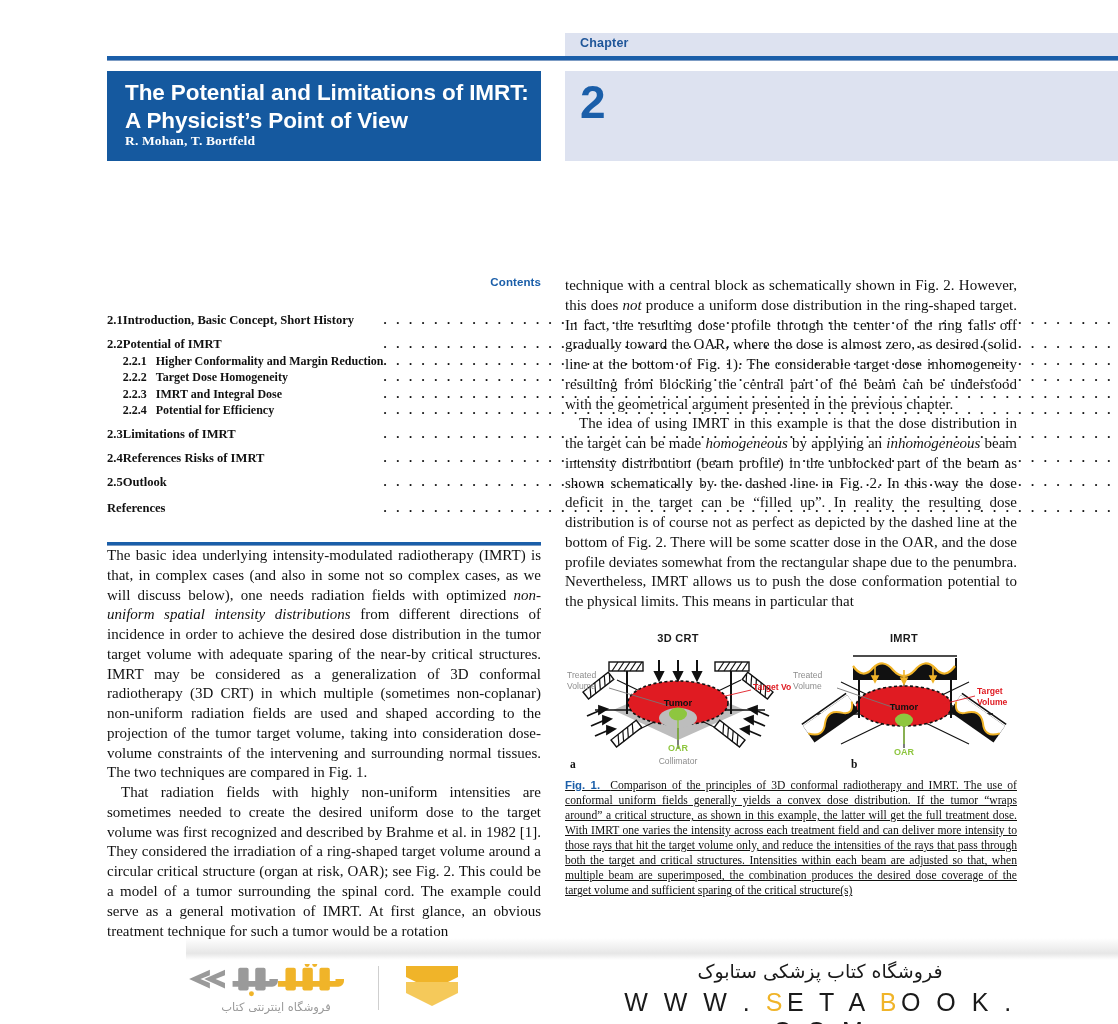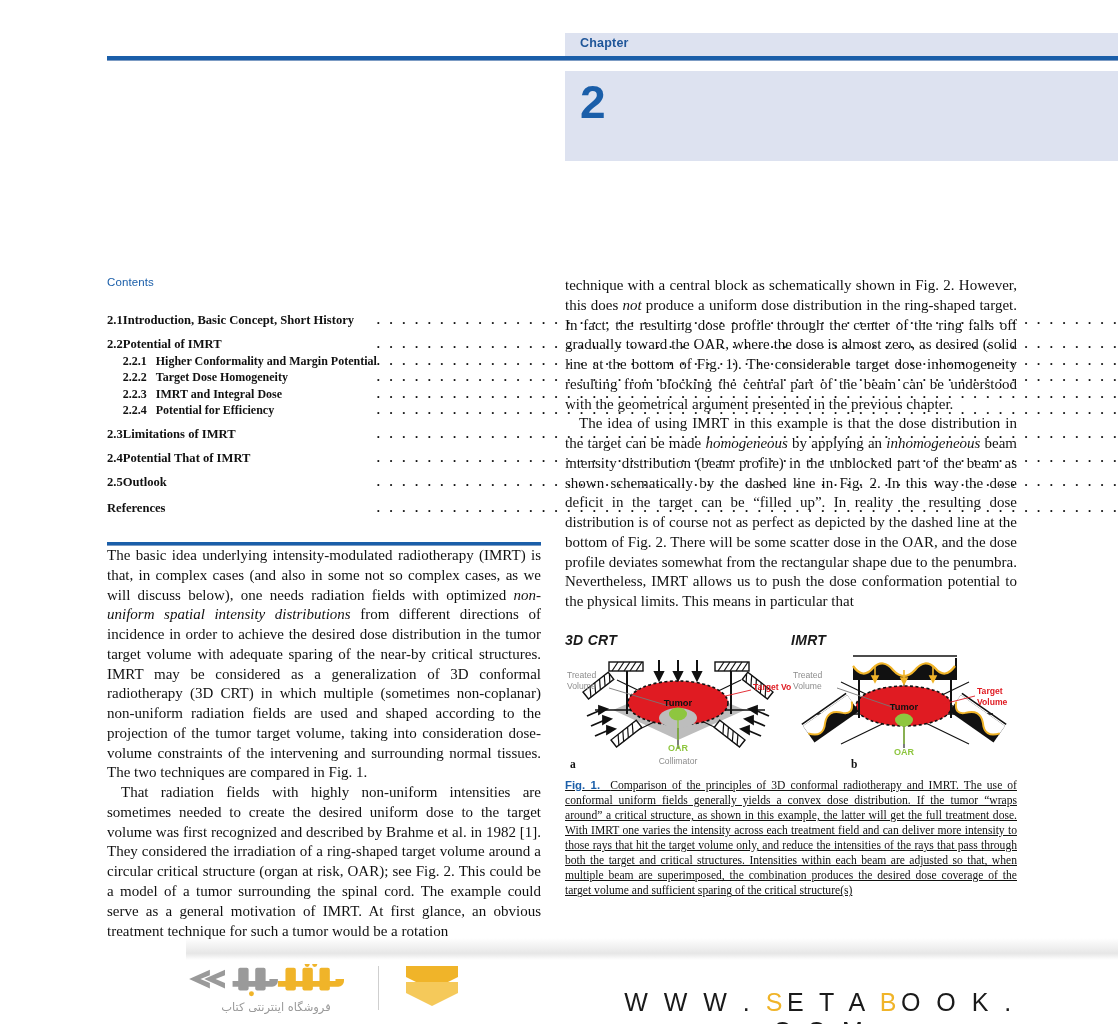--- a/index.html
+++ b/index.html
@@ -65,22 +65,22 @@
   .col-left{
     position:absolute;left:107px;top:276px;width:434px;
   }
   .col-right{
     position:absolute;left:565px;top:276px;width:452px;
   }
 
   
   .contents-head{
     font-family:"Liberation Sans", sans-serif;
-    font-size:11.5px;font-weight:400;color:#1a5ea9;
-    margin:0 0 16px 0;letter-spacing:.1px;
+    font-size:11.5px;font-weight:700;color:#1a5ea9;
+    margin:0 0 16px 0;letter-spacing:.1px;text-align:right;
   }
   table.toc{border-collapse:collapse;width:100%;
     font-family:"Liberation Serif", serif;
     font-size:12.6px;font-weight:700;color:#111;}
   table.toc td{padding:0;vertical-align:baseline;}
   td.toc-num{width:46px;white-space:nowrap;text-align:center;}
   td.toc-txt{white-space:nowrap;}
   td.toc-dots{width:100%;padding:0 4px;overflow:hidden;}
   td.toc-dots span{
     display:block;white-space:nowrap;overflow:hidden;
@@ -115,23 +115,23 @@
   p.body + p.body{text-indent:14px;}
   p.body i{font-style:italic;}
 
   
   .figure{position:absolute;left:565px;top:632px;width:452px;}
   .fig-panels{position:relative;height:140px;width:452px;}
   .fig-panel{position:absolute;top:0;width:226px;height:140px;}
   .fig-panel.a{left:0;}
   .fig-panel.b{left:226px;}
   .fig-title{
-    position:absolute;top:0;width:100%;
-    font-family:"Liberation Sans", sans-serif;
-    font-size:14px;font-weight:700;color:#1a1a1a;letter-spacing:.3px;font-style:italic;
+    position:absolute;top:0;width:100%;text-align:center;
+    font-family:"Liberation Sans", sans-serif;
+    font-size:11px;font-weight:700;color:#1a1a1a;letter-spacing:.3px;
   }
   .fig-letter{
     position:absolute;bottom:2px;left:5px;
     font-family:"Liberation Serif", serif;
     font-size:11.5px;font-weight:700;color:#111;
   }
   .fig-letter.b{left:60px;}
   .fig-svg{position:absolute;top:16px;left:0;}
 
   p.caption{
@@ -188,20 +188,24 @@
   <div class="chapter-strip">
     <div class="chapter-strip-label">Chapter</div>
   </div>
   <div class="top-rule"></div>
   <div class="top-rule-thin"></div>
 
   <div class="chapter-num-panel">
     <div class="chapter-num">2</div>
   </div>
 
+  <div class="title-box">
+    <div class="ttl">The Potential and Limitations of IMRT: A Physicist’s Point of View</div>
+    <div class="authors">R. Mohan, T. Bortfeld</div>
+  </div>
 
   <div class="col-left">
     <div class="contents-head">Contents</div>
     <table class="toc">
       <tbody id="toc-body">
           <tr class="toc-main">
             <td class="toc-num">2.1</td>
             <td class="toc-txt">Introduction, Basic Concept, Short History</td>
             <td class="toc-dots">
               <span>. . . . . . . . . . . . . . . . . . . . . . . . . . . . . . . . . . . . . . . . . . . . . . . . . . . . . . . . . . . . . . . . . . . . . . </span>
@@ -209,21 +213,21 @@
           </tr>
           <tr class="toc-main">
             <td class="toc-num">2.2</td>
             <td class="toc-txt">Potential of IMRT</td>
             <td class="toc-dots">
               <span>. . . . . . . . . . . . . . . . . . . . . . . . . . . . . . . . . . . . . . . . . . . . . . . . . . . . . . . . . . . . . . . . . . . . . . </span>
             </td>
           </tr>
           <tr class="toc-sub">
             <td class="toc-num"></td>
-            <td class="toc-txt"><span>2.2.1</span>&nbsp;&nbsp;&nbsp;<span>Higher Conformality and Margin Potential</span></td>
+            <td class="toc-txt"><span>2.2.1</span>&nbsp;&nbsp;&nbsp;<span>Higher Conformality and Margin Reduction</span></td>
             <td class="toc-dots">
               <span>. . . . . . . . . . . . . . . . . . . . . . . . . . . . . . . . . . . . . . . . . . . . . . . . . . . . . . . . . . . . . . . . . . . . . . </span>
             </td>
           </tr>
           <tr class="toc-sub">
             <td class="toc-num"></td>
             <td class="toc-txt"><span>2.2.2</span>&nbsp;&nbsp;&nbsp;<span>Target Dose Homogeneity</span></td>
             <td class="toc-dots">
               <span>. . . . . . . . . . . . . . . . . . . . . . . . . . . . . . . . . . . . . . . . . . . . . . . . . . . . . . . . . . . . . . . . . . . . . . </span>
             </td>
@@ -244,21 +248,21 @@
           </tr>
           <tr class="toc-main">
             <td class="toc-num">2.3</td>
             <td class="toc-txt">Limitations of IMRT</td>
             <td class="toc-dots">
               <span>. . . . . . . . . . . . . . . . . . . . . . . . . . . . . . . . . . . . . . . . . . . . . . . . . . . . . . . . . . . . . . . . . . . . . . </span>
             </td>
           </tr>
           <tr class="toc-main">
             <td class="toc-num">2.4</td>
-            <td class="toc-txt">Potential That of IMRT</td>
+            <td class="toc-txt">References Risks of IMRT</td>
             <td class="toc-dots">
               <span>. . . . . . . . . . . . . . . . . . . . . . . . . . . . . . . . . . . . . . . . . . . . . . . . . . . . . . . . . . . . . . . . . . . . . . </span>
             </td>
           </tr>
           <tr class="toc-main">
             <td class="toc-num">2.5</td>
             <td class="toc-txt">Outlook</td>
             <td class="toc-dots">
               <span>. . . . . . . . . . . . . . . . . . . . . . . . . . . . . . . . . . . . . . . . . . . . . . . . . . . . . . . . . . . . . . . . . . . . . . </span>
             </td>
@@ -489,17 +493,18 @@
       <div class="fa-sub">فروشگاه اینترنتی کتاب</div>
       <div class="logo-divider"></div>
       <svg class="chev" width="120" height="52" viewBox="0 0 120 52">
         <path d="M6,2 L58,2 L58,13 L32,26 L6,13 Z" fill="#f0b429"></path>
         <path d="M6,18 L58,18 L58,29 L32,42 L6,29 Z" fill="#f5c95a"></path>
         <path d="M58,2 L110,2 L110,13 L84,26 L58,13 Z" fill="#f0b429" transform="translate(-52,0)" opacity="0"></path>
       </svg>
     </div>
 
     <div class="url-wrap">
+      <div class="fa-shop">فروشگاه کتاب پزشکی ستابوک</div>
       <div class="url" id="url-line"><span class="">W W W . </span><span class="gold">S</span><span class="">E T A </span><span class="gold">B</span><span class="">O O K . C O M</span></div>
     </div>
   </div>
 
 </div>
 
 </body></html>

